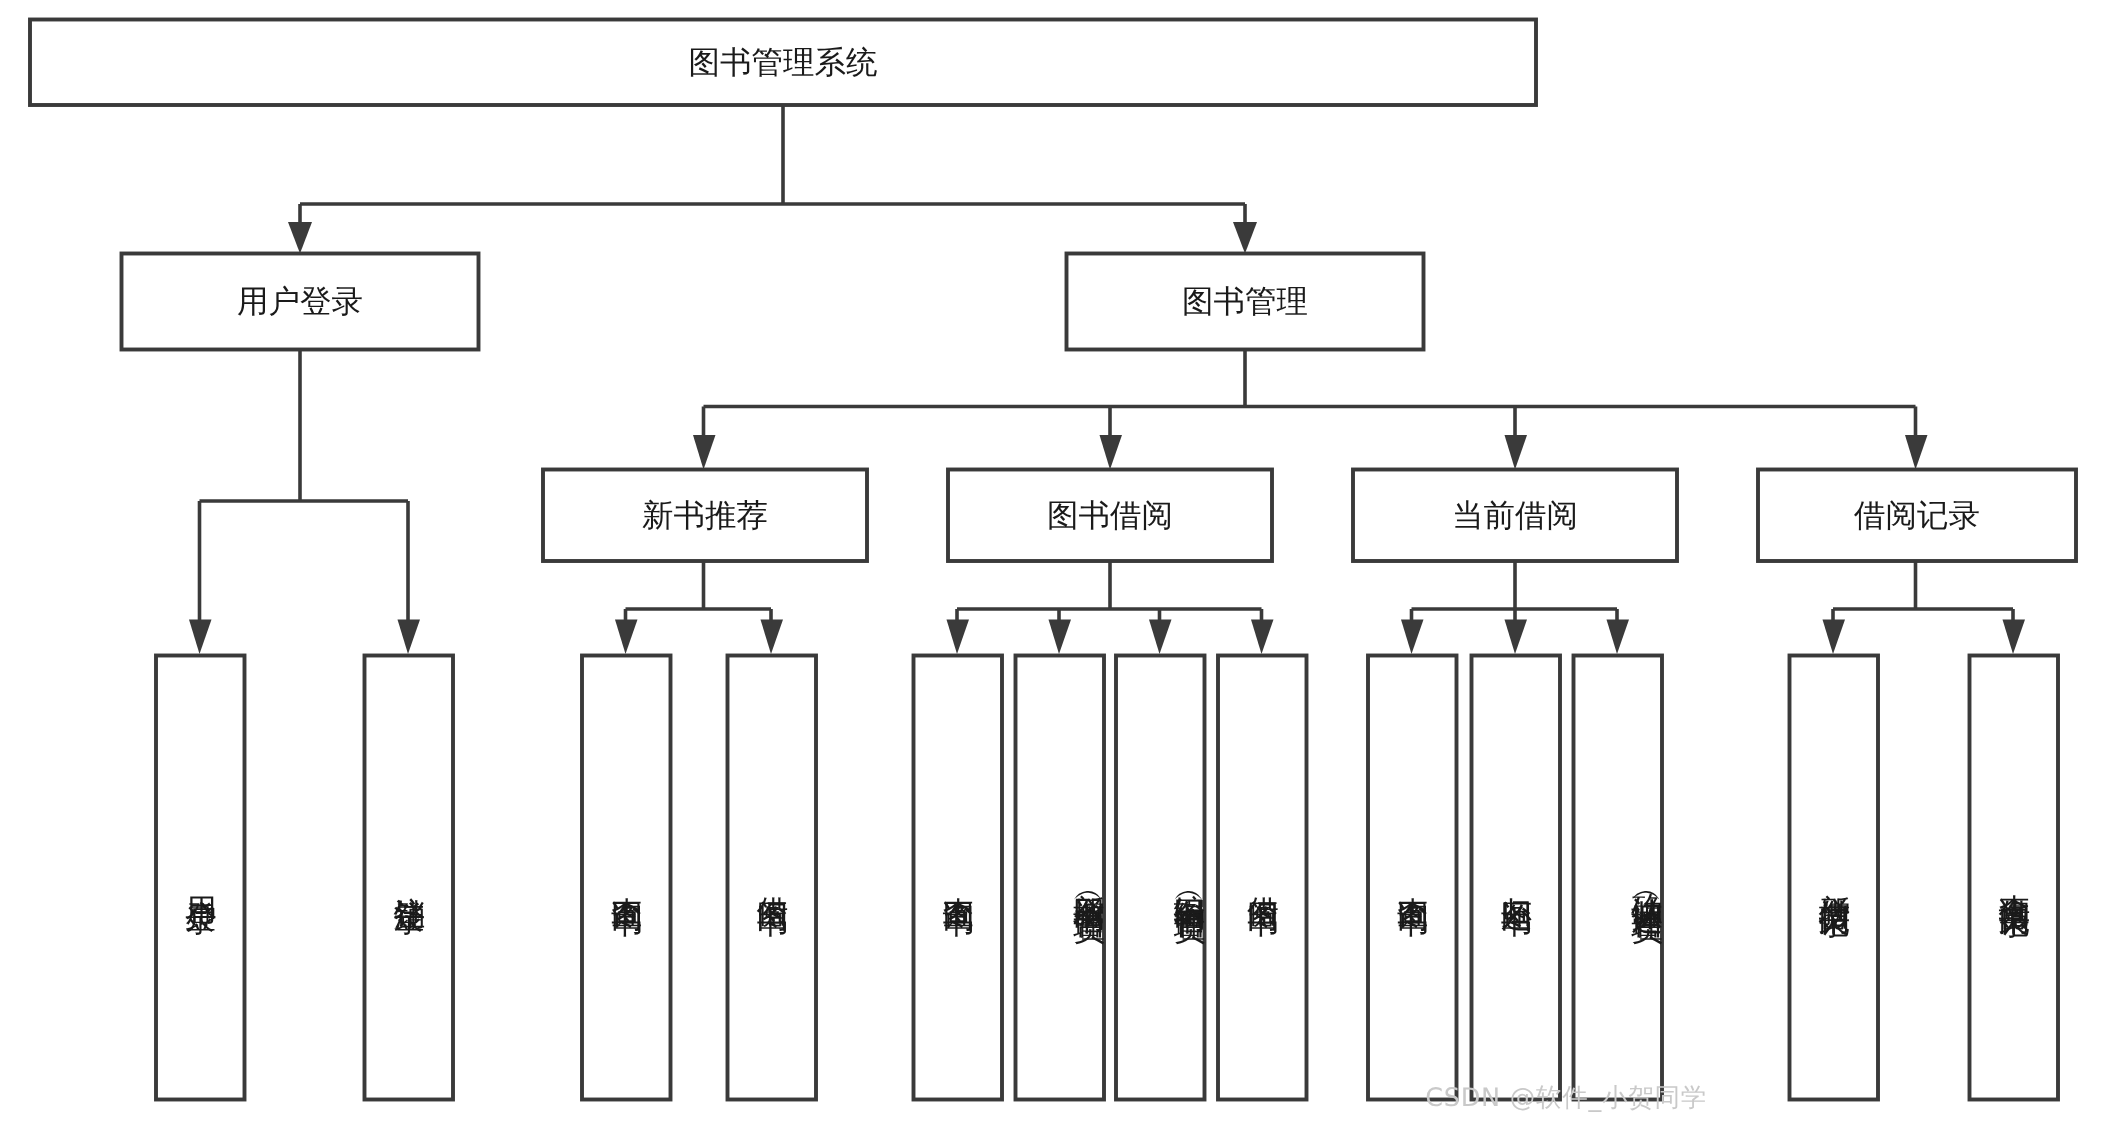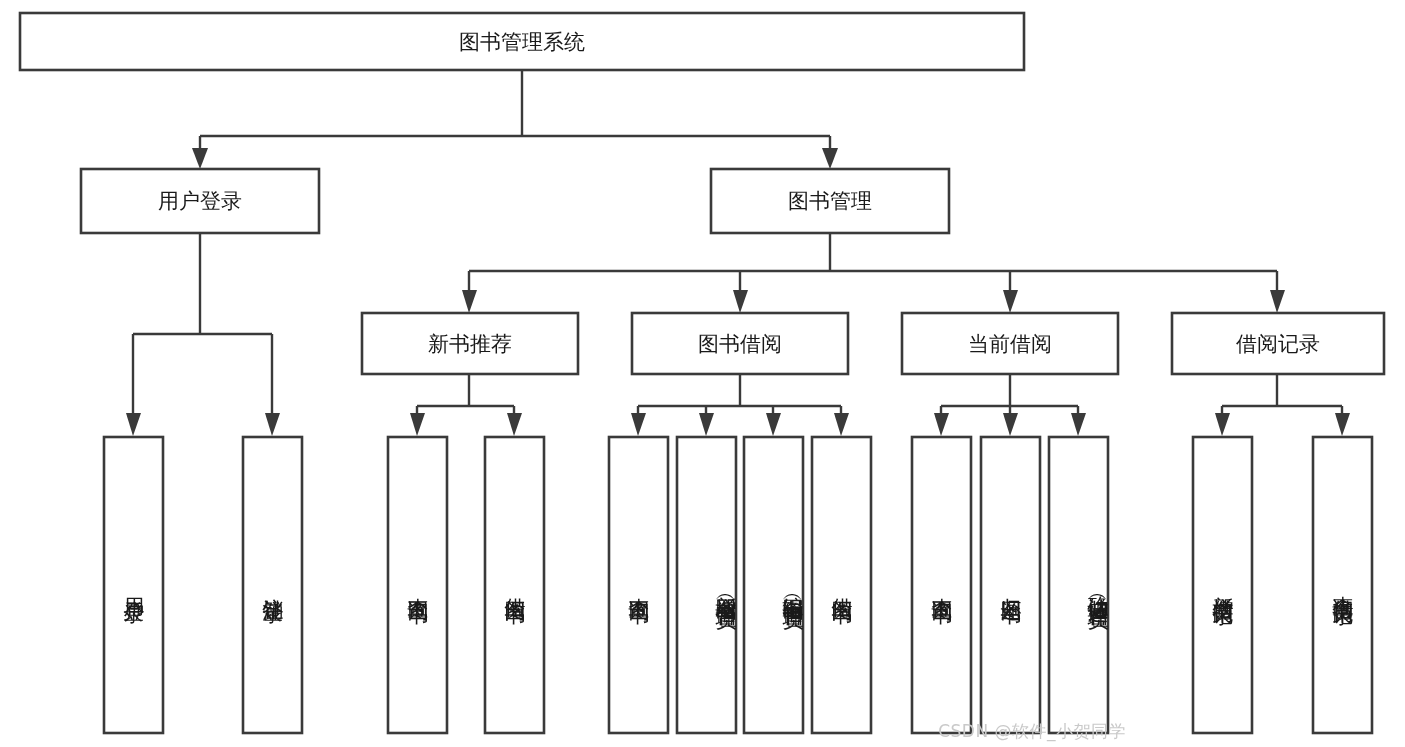--- a/index.html
+++ b/index.html
@@ -12,20 +12,21 @@
     width: 1405px;
     height: 747px;
     font-family: "DejaVu Sans", "Liberation Sans", sans-serif;
     overflow: hidden;
   }
   #diagram-root {
     position: relative;
     width: 1138px;
     height: 747px;
     background: #ffffff;
+    padding-left: 12px;
   }
   svg#tree-svg {
     position: absolute;
     left: 0;
     top: 0;
     width: 1405px;
     height: 747px;
     display: block;
   }
   .node-box {

